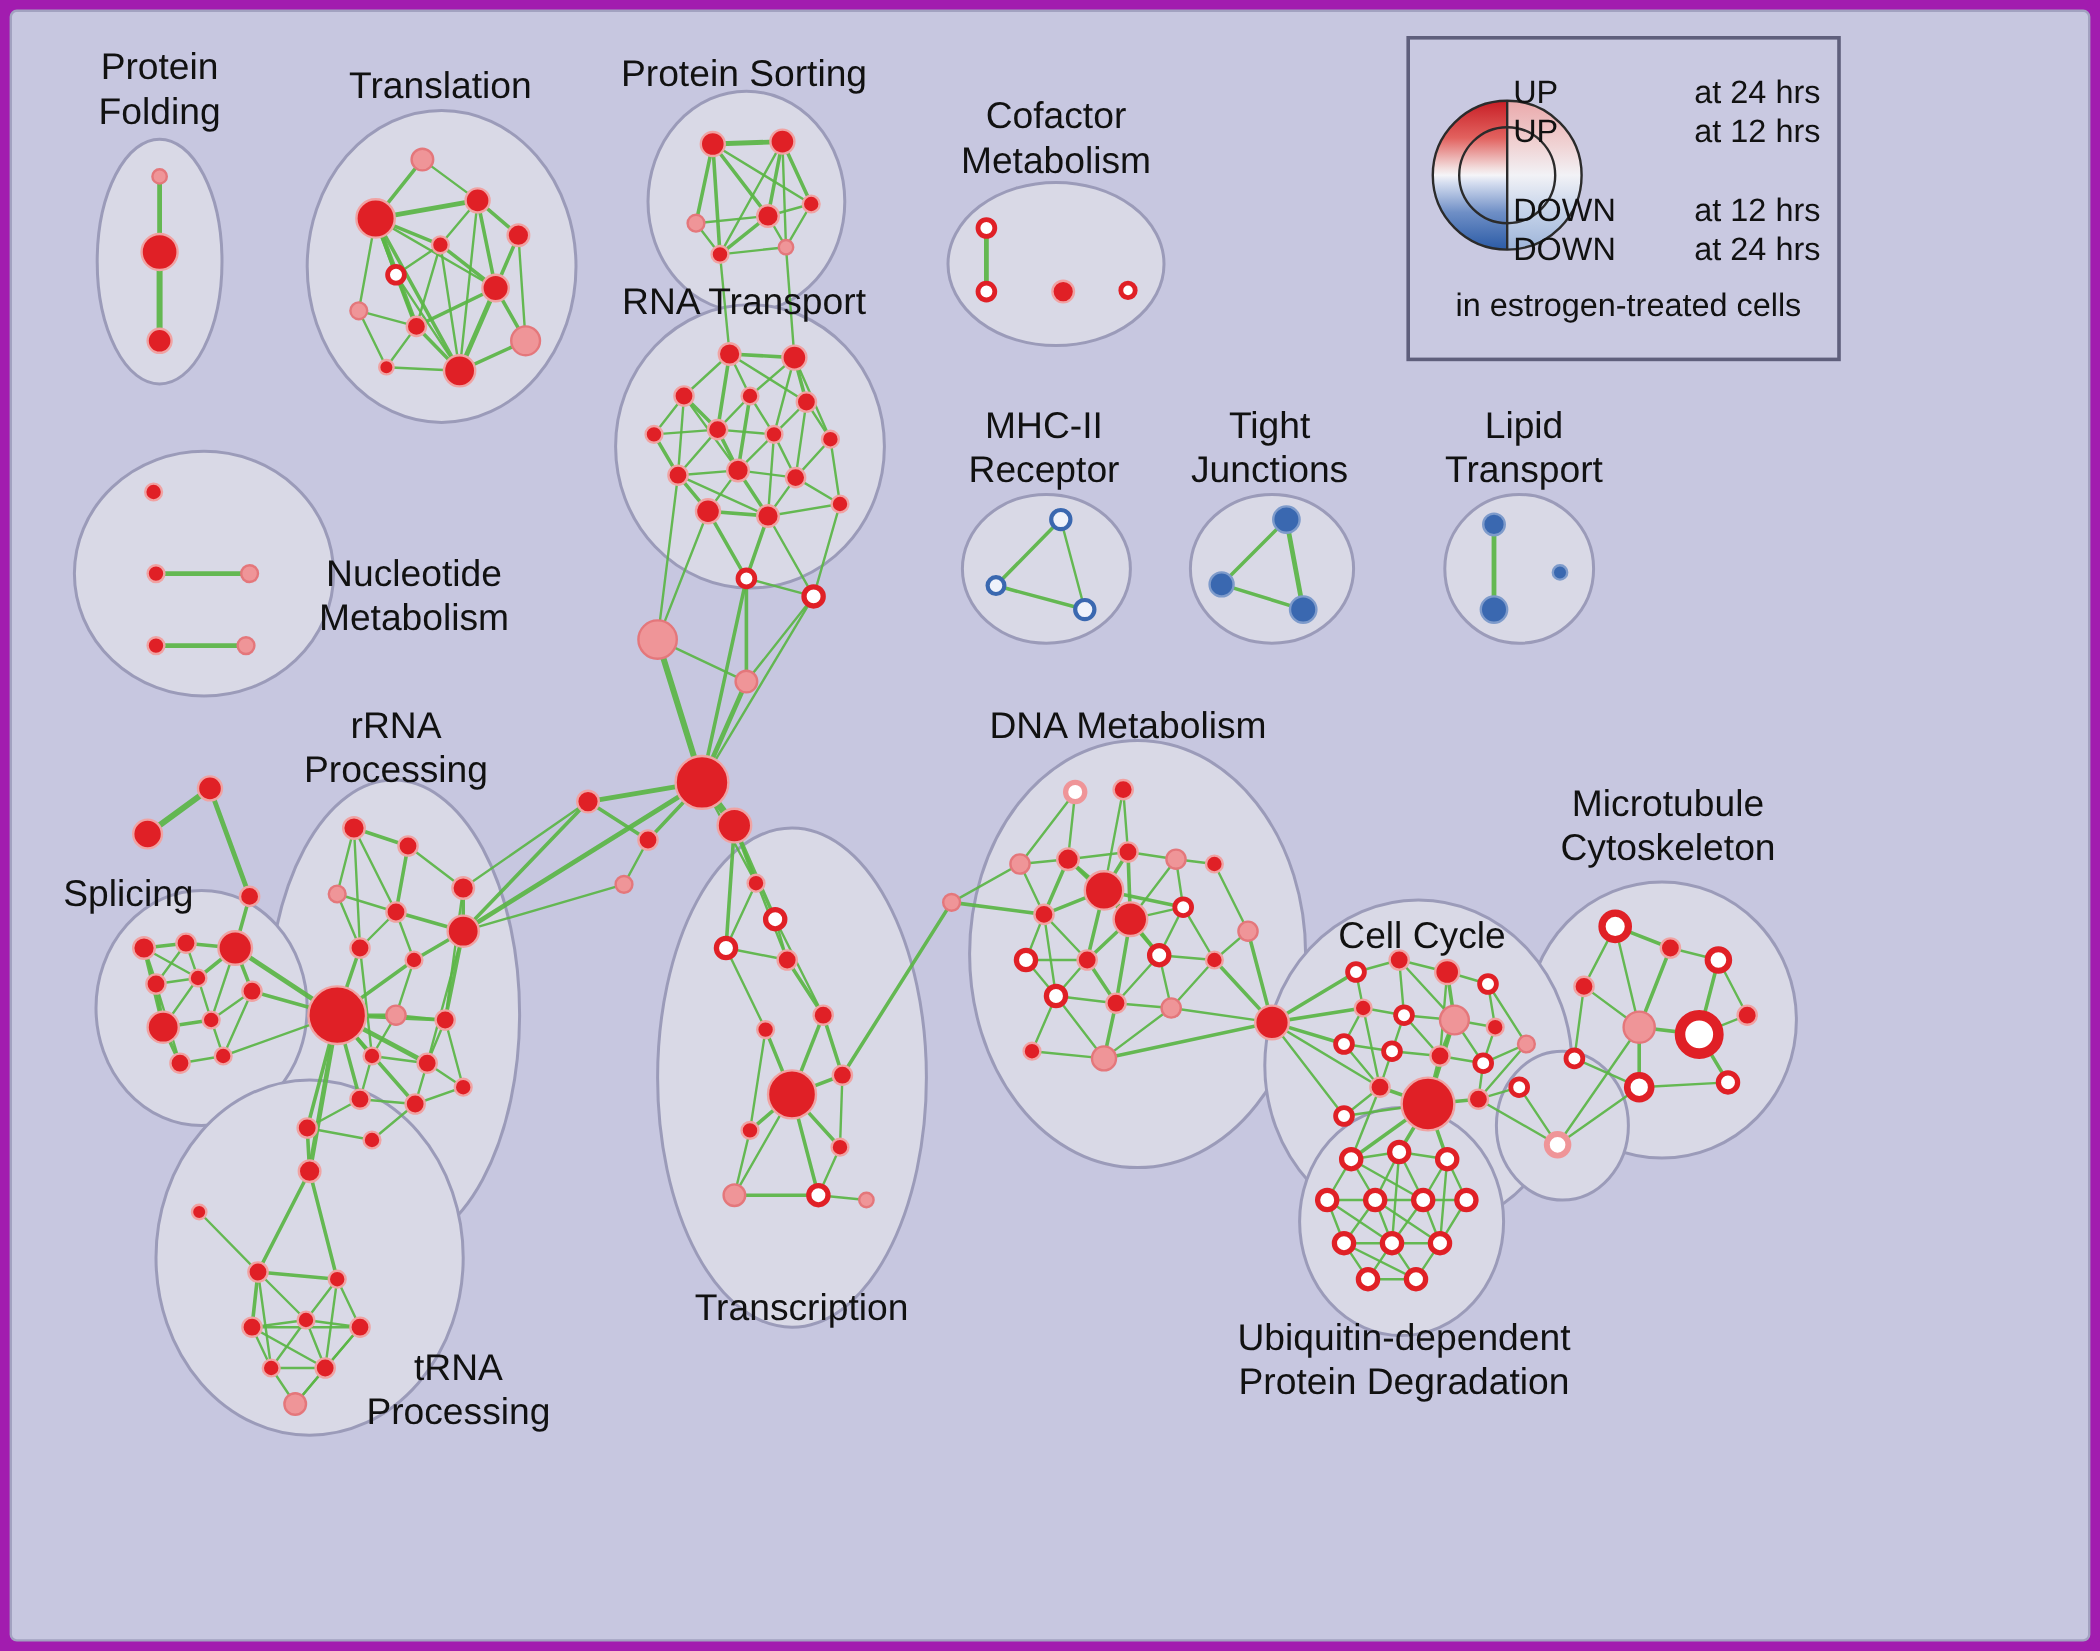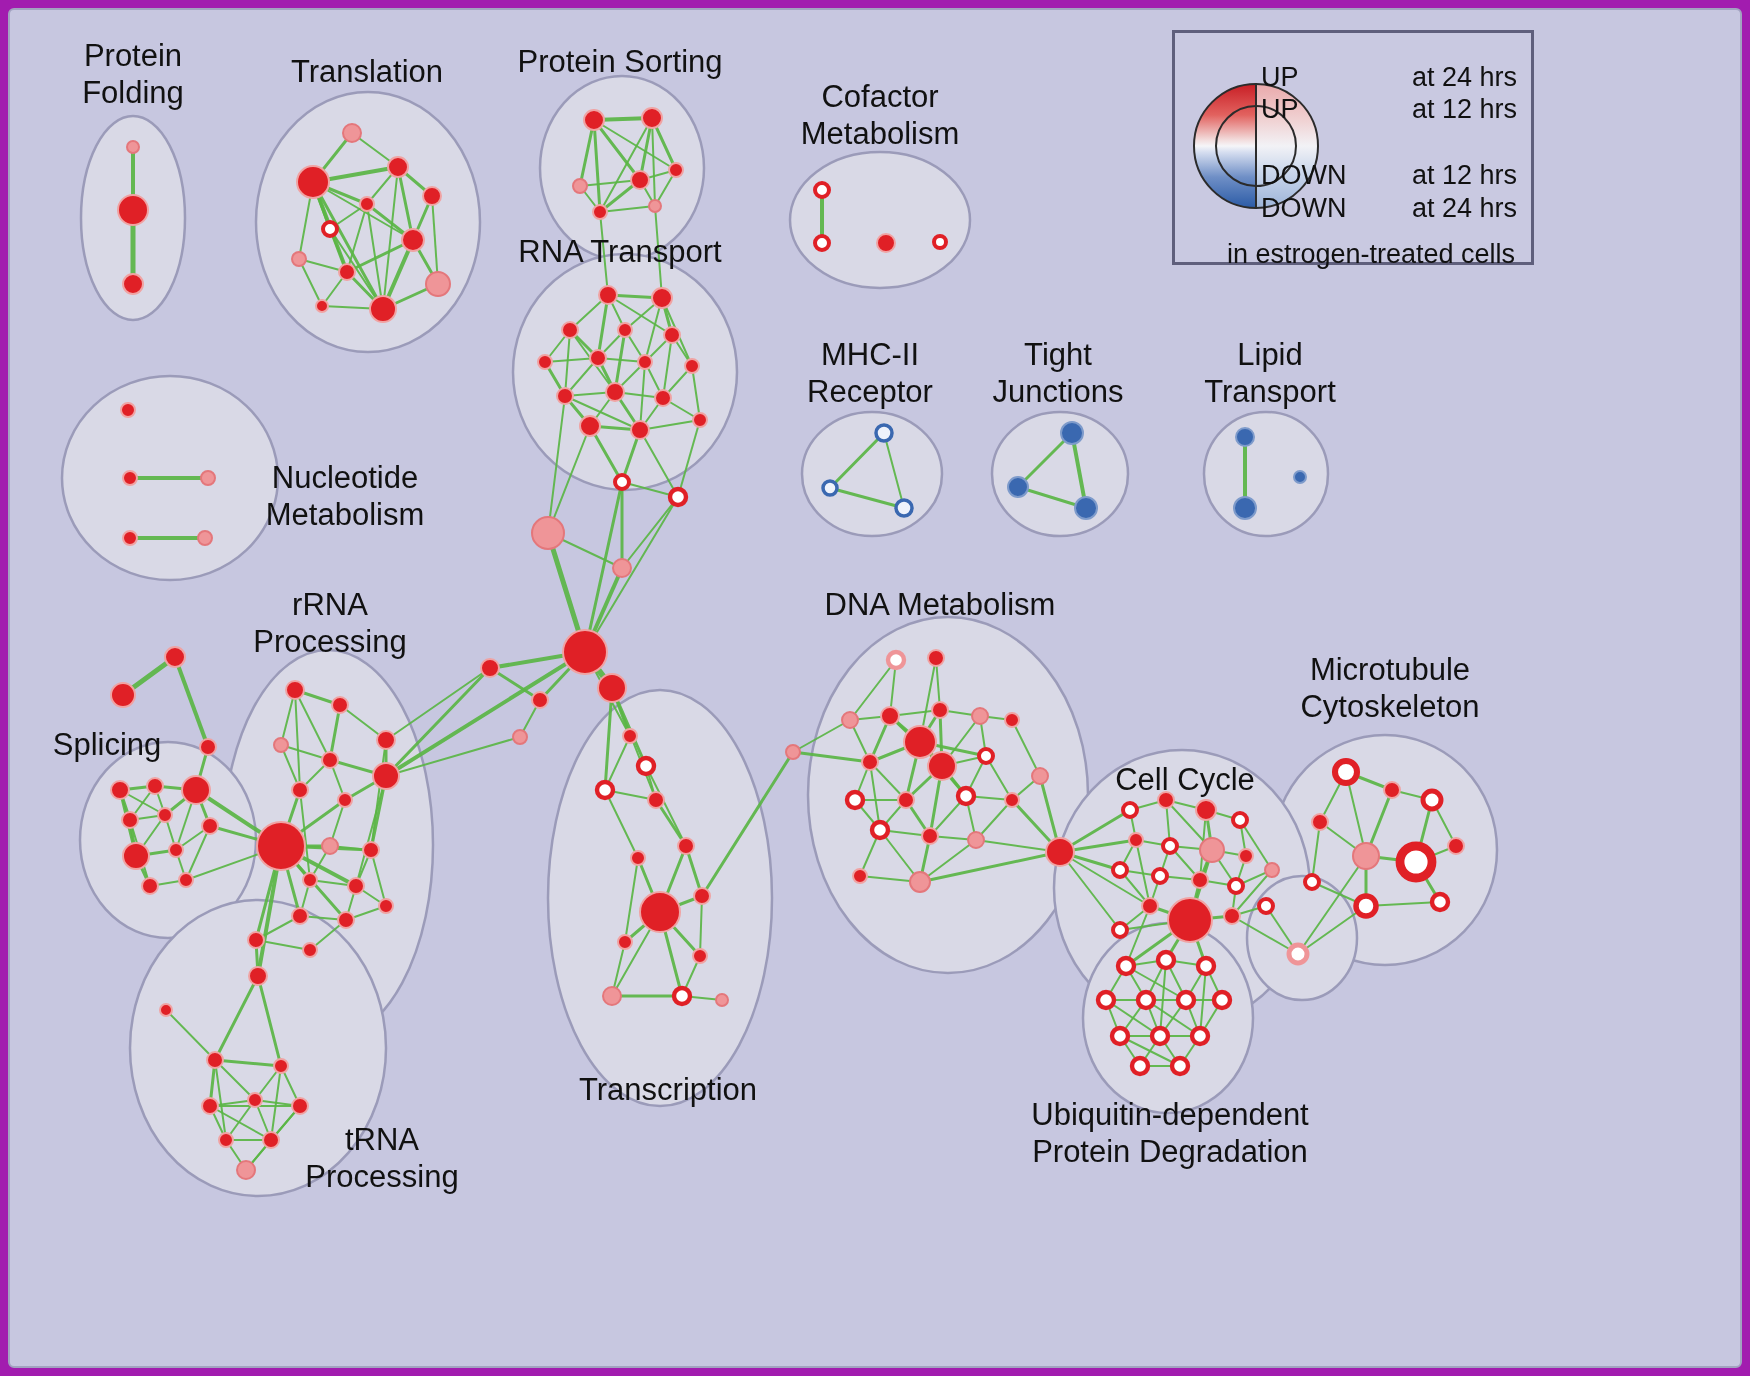--- a/index.html
+++ b/index.html
@@ -1,22 +1,22 @@
 <!DOCTYPE html>
 <html><head>
 <meta charset="utf-8">
 <style>
   html,body{margin:0;padding:0;background:#ffffff;}
   .canvas{position:relative;width:1750px;height:1376px;background:#a21caf;font-family:"Liberation Sans",sans-serif;overflow:hidden;}
   .panel{position:absolute;left:8px;top:8px;right:8px;bottom:8px;background:#c7c7e0;border:2px solid #a2a2c0;border-radius:6px;}
   #network-svg{position:absolute;left:0;top:0;width:1750px;height:1376px;}
-  .legend{position:absolute;left:1172px;top:30px;width:362px;height:235px;background:#c9c9e1;border:3px solid #5f5f7c;box-sizing:border-box;color:#111;}
+  .legend{position:absolute;left:1172px;top:30px;width:362px;height:271px;background:#c9c9e1;border:3px solid #5f5f7c;box-sizing:border-box;color:#111;}
   .legend-circle{position:absolute;left:-4px;top:28px;width:170px;height:170px;}
   .legend-row{position:absolute;left:86px;width:256px;display:flex;justify-content:space-between;font-size:27px;line-height:1.1;}
-  .legend-caption{position:absolute;left:18px;width:100%;text-align:center;font-size:27px;line-height:1.1;}
+  .legend-caption{position:absolute;left:4px;width:100%;text-align:center;font-size:27px;line-height:1.1;}
 </style>
 </head>
 <body>
 
 <div class="canvas">
   <div class="panel"></div>
 
   <svg id="network-svg" viewBox="0 0 1750 1376" xmlns="http://www.w3.org/2000/svg">
       <g>
         <ellipse cx="133" cy="218" rx="52" ry="102" fill="#d9d9e6" stroke="#9b9bb9" stroke-width="2.5"></ellipse>

